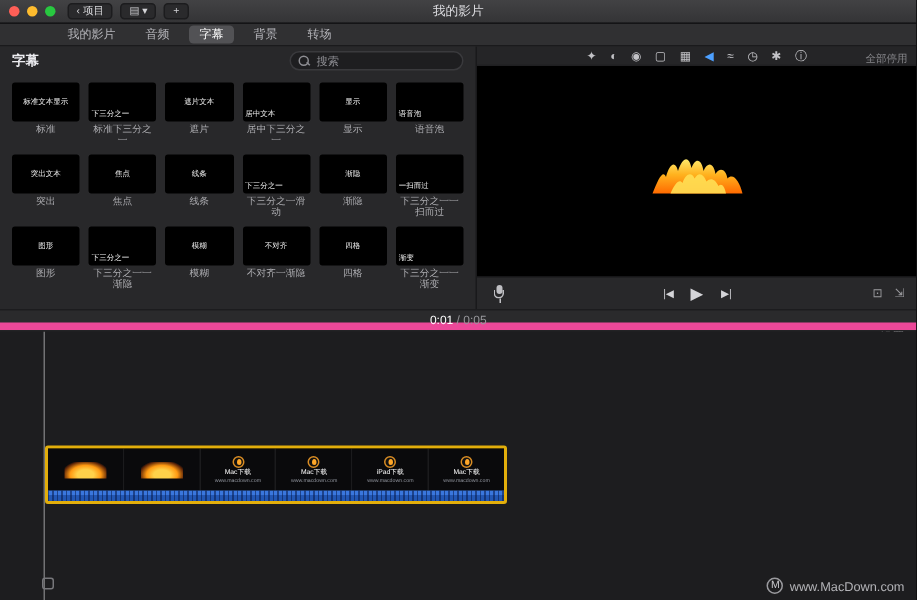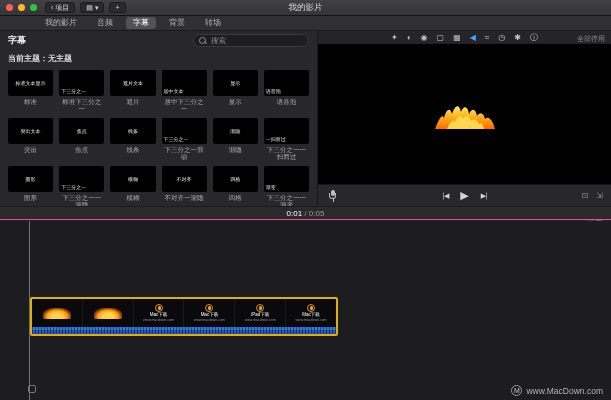--- a/index.html
+++ b/index.html
@@ -57,21 +57,21 @@
   .mic{position:absolute;left:10px;top:5px;width:9px;height:12px}
   .mic-body{position:absolute;left:3px;top:0;width:3.5px;height:6px;background:#bfbfc3;border-radius:2px}
   .mic-arc{position:absolute;left:1px;top:2.5px;width:7px;height:6px;border:1px solid #bfbfc3;border-top:none;border-radius:0 0 5px 5px}
   .mic-stem{position:absolute;left:4.5px;bottom:0;width:1px;height:3px;background:#bfbfc3}
   .transport{position:absolute;left:50%;top:0;bottom:0;transform:translateX(-50%);display:flex;align-items:center;gap:12px;color:#d4d4d8}
   .t-small{font-size:7px;letter-spacing:-1px}
   .t-play{font-size:11px}
   .corner-icons{position:absolute;right:8px;top:0;bottom:0;display:flex;align-items:center;gap:8px;font-size:8px;color:#9a9a9e}
 
   
-  .timebar{position:absolute;top:206px;left:0;right:0;height:14px;background:#2a2a2c;border-top:1px solid #1c1c1e;border-bottom:1px solid #ec4899}
+  .timebar{position:absolute;top:206px;left:0;right:0;height:14px;background:#2a2a2c;border-top:1px solid #1c1c1e;border-bottom:5px solid #ec4899}
   .timecode{position:absolute;left:50%;top:2px;transform:translateX(-50%);font-size:8px;color:#fff}
   .timecode .total,.timecode .sep{color:#97979b}
   .settings{position:absolute;right:8px;top:12px;font-size:8px;color:#c6c6ca}
 
   
   .timeline{position:absolute;top:221px;left:0;right:0;bottom:0;background:#1d1d1f;overflow:hidden}
   .playhead{position:absolute;left:29px;top:0;bottom:0;width:1px;background:rgba(220,220,220,.45)}
   .clip{position:absolute;left:30px;top:76px;width:308px;height:39px;border:2px solid #e2ae0b;border-radius:2px;background:#000;display:flex;flex-direction:column;overflow:hidden}
   .clip-thumbs{flex:1;display:flex}
   .thumb{flex:1;position:relative;border-right:1px solid rgba(255,255,255,.07);display:flex;flex-direction:column;align-items:center;justify-content:center;overflow:hidden;background:#0a0a0c}
@@ -131,21 +131,20 @@
   <div class="content">
 
     <div class="left-panel">
       <div class="panel-head">
         <span class="panel-title">字幕</span>
         <span class="search">
           <span class="mag"></span>
           <input placeholder="搜索" style="">
         </span>
       </div>
-      <div class="theme-row">当前主题：无主题</div>
       <div class="titles-grid">
 
           <div class="title-item" data-pos="center">
             <div class="title-thumb">
               <span class="thumb-text">标准文本显示</span>
             </div>
             <div class="title-label">标准</div>
           </div>
 
           <div class="title-item" data-pos="lower">

